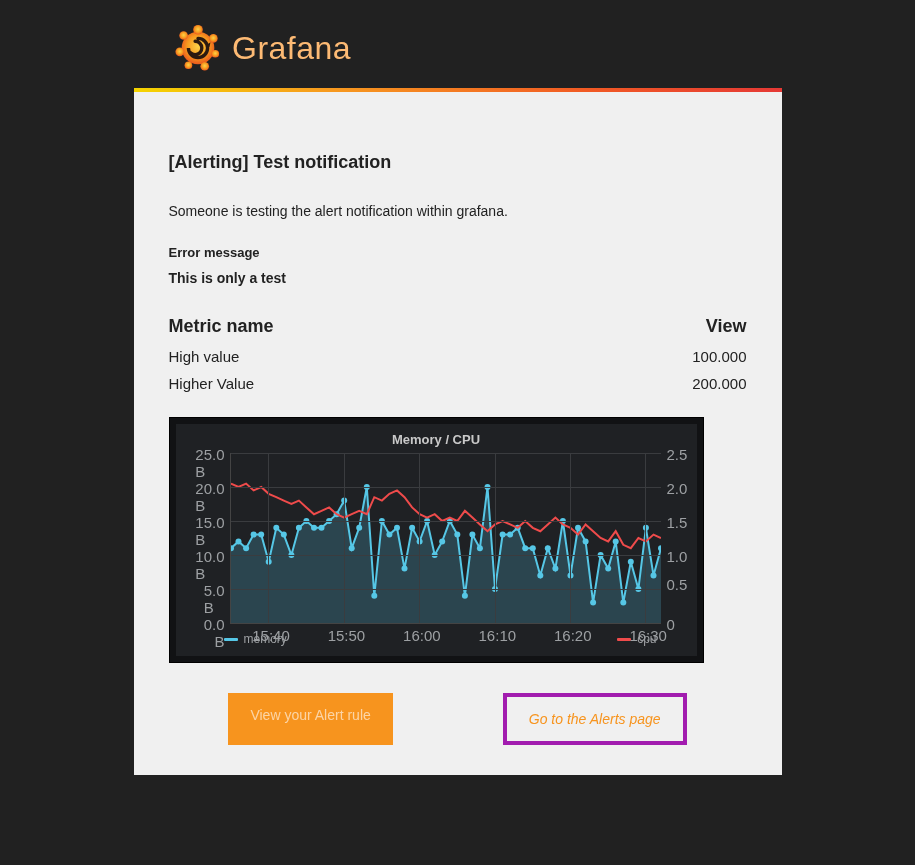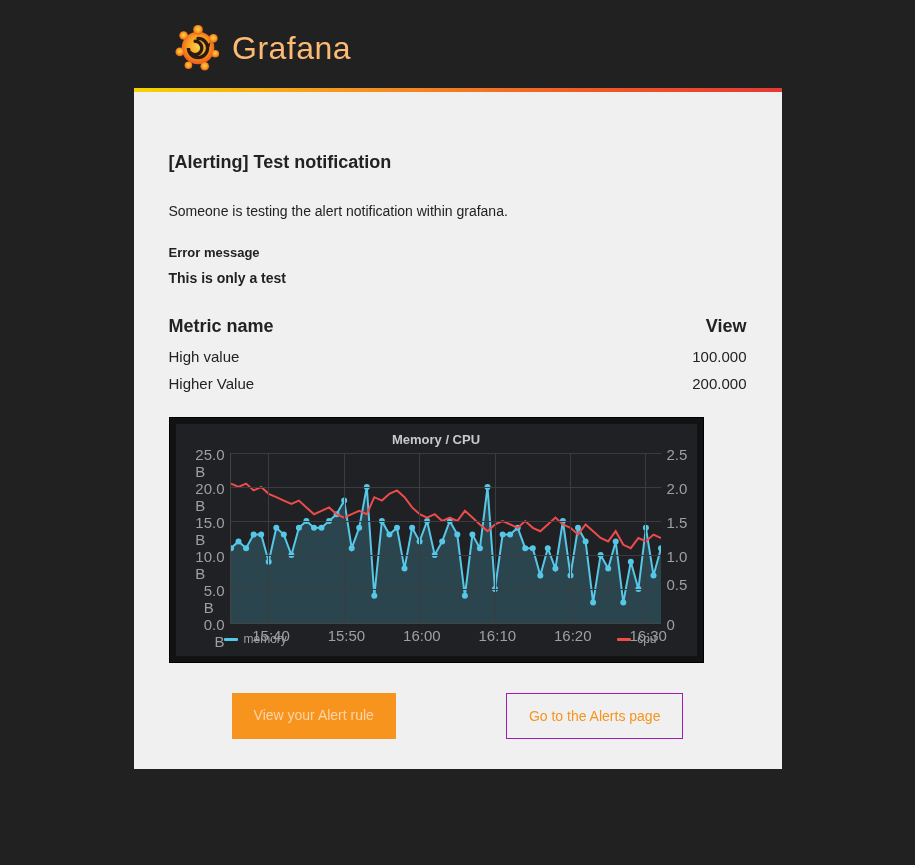--- a/index.html
+++ b/index.html
@@ -137,23 +137,24 @@
     padding: 14px 22px;
     box-sizing: border-box;
     cursor: pointer;
     user-select: none;
   }
   .btn-primary {
     background: #f7941e;
     color: rgba(255,255,255,0.6);
   }
   .btn-outline {
-    border: 1px solid #a21caf;
+    border: 4px solid #a21caf;
     color: #f7941e;
     background: transparent;
+    font-style: italic;
   }
   svg { display: block; }
 </style>
 </head>
 <body>
 
 <div class="page">
   <div class="brand">
     <span>
       <svg width="48" height="48" viewBox="0 0 100 100">

